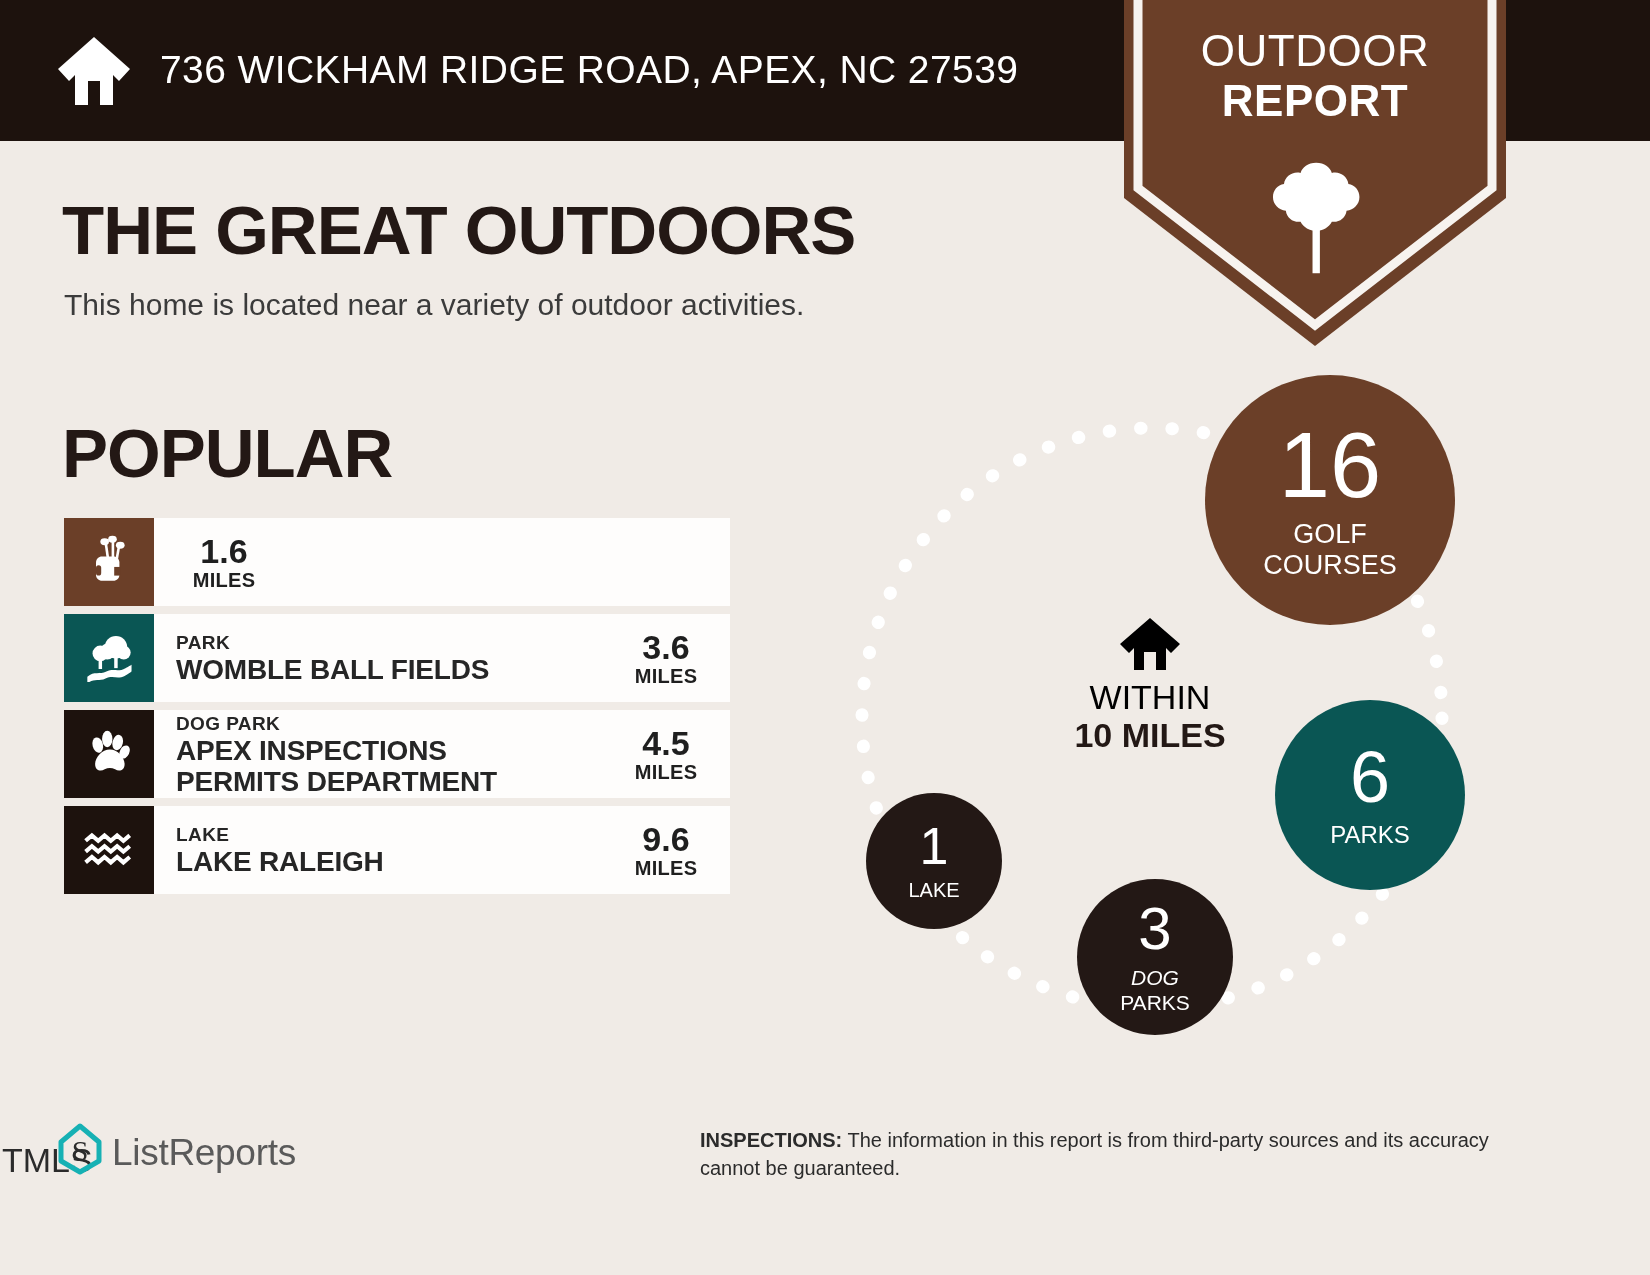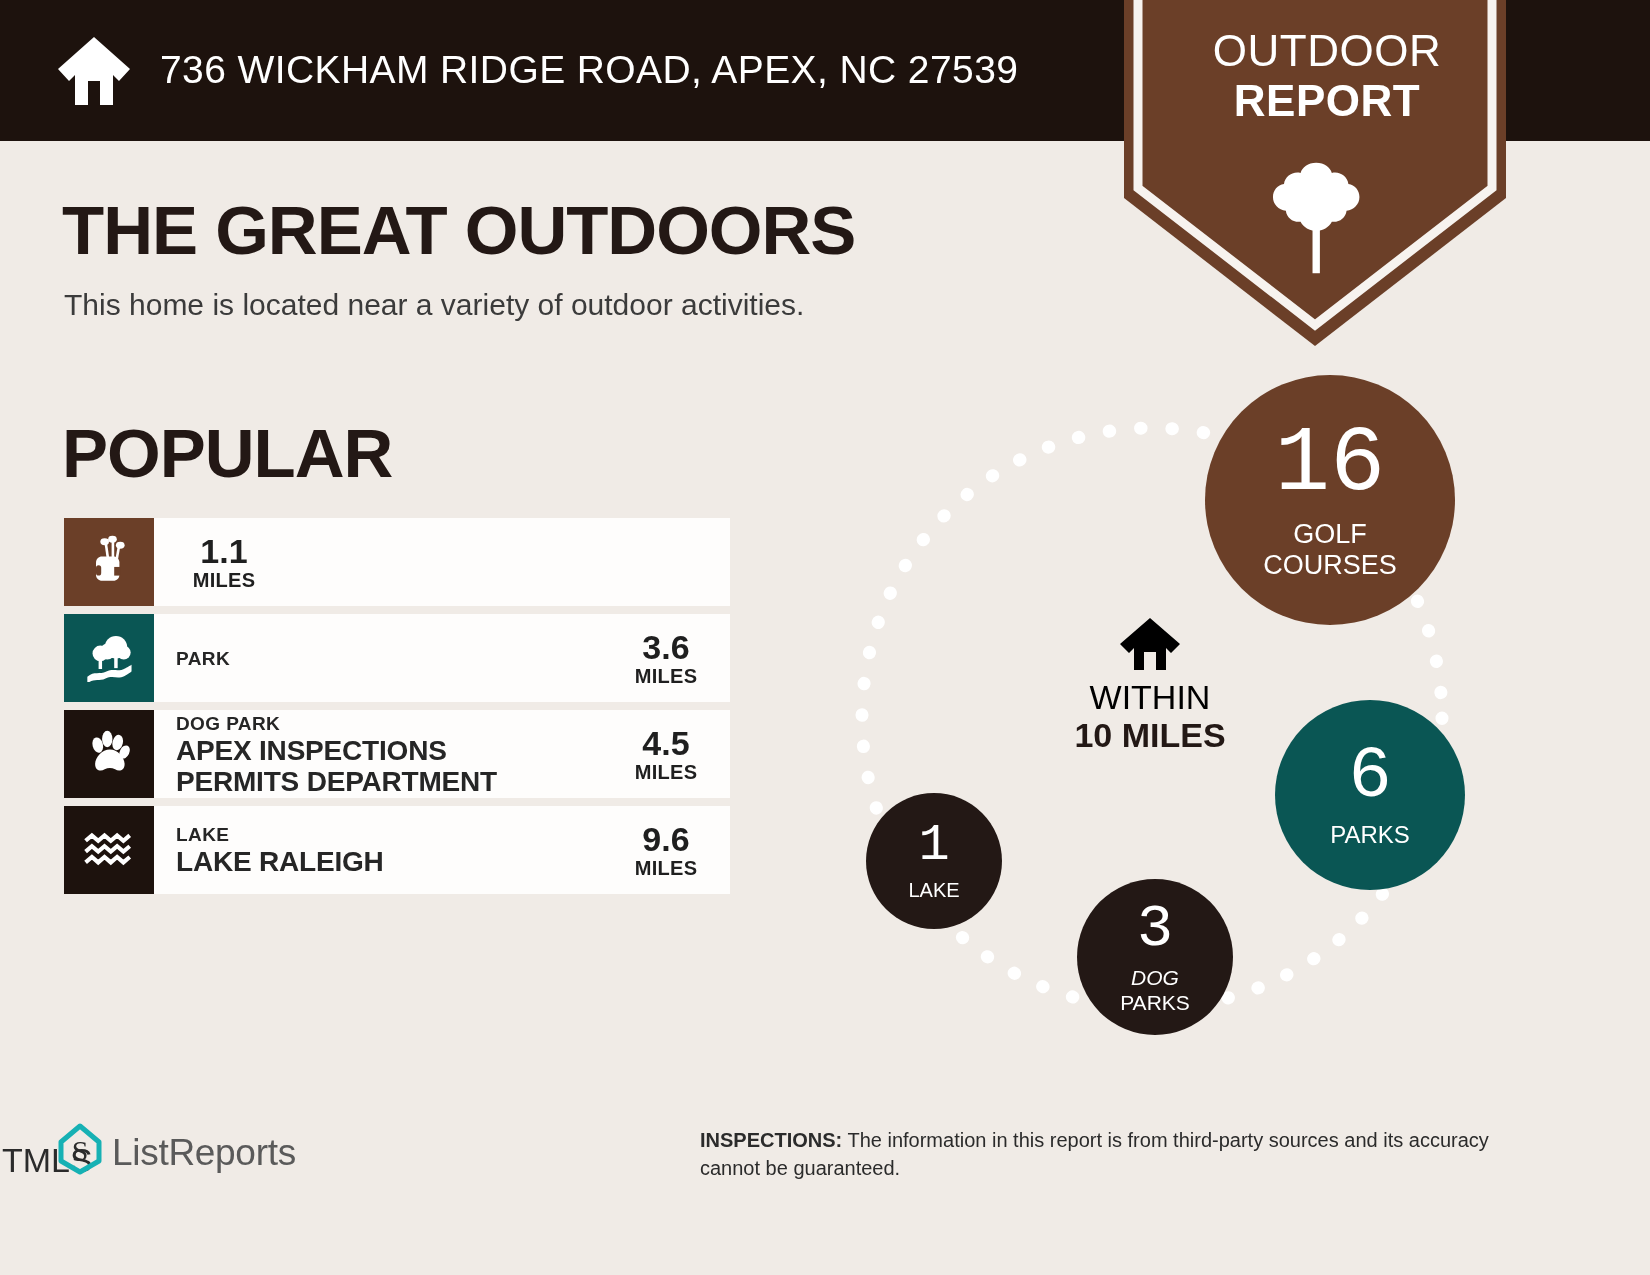--- a/index.html
+++ b/index.html
@@ -21,21 +21,21 @@
     font-size:39px;letter-spacing:.4px;color:#ffffff;font-weight:400;
     white-space:nowrap;
   }
   
   .shield{
     position:absolute;left:1124px;top:-14px;width:382px;height:360px;
     z-index:5;
   }
   .shield svg{display:block;}
   .shield-txt{
-    position:absolute;left:12px;top:40px;width:382px;text-align:center;
+    position:absolute;left:0;top:40px;width:382px;text-align:center;
     color:#fff;font-size:44px;line-height:50px;font-weight:400;
     letter-spacing:.5px;
   }
   .shield-txt .b{font-weight:700;}
   
   .h1{
     position:absolute;left:62px;top:191px;
     font-size:69px;font-weight:700;letter-spacing:-1px;color:#231815;
     white-space:nowrap;
   }
@@ -76,21 +76,21 @@
   .dnum{font-size:34px;font-weight:700;color:#1f1f1f;line-height:36px;}
   .dunit{font-size:20px;font-weight:700;color:#1f1f1f;letter-spacing:.3px;}
   
   .ring{position:absolute;left:820px;top:370px;width:700px;height:680px;}
   .bub{
     position:absolute;border-radius:50%;
     display:flex;flex-direction:column;
     align-items:center;justify-content:center;
     color:#fff;text-align:center;line-height:1;
   }
-  .bub .n{font-weight:400;font-family:Liberation Mono, monospace;}
+  .bub .n{font-weight:400;}
   .bub .l{font-weight:400;}
   .centerlbl{
     position:absolute;left:1020px;top:616px;width:260px;text-align:center;
   }
   .centerlbl .hico{margin:0 auto 6px;width:64px;height:56px;}
   .centerlbl .w1{font-size:34px;color:#000000;line-height:38px;font-weight:400;}
   .centerlbl .w2{font-size:34px;color:#231815;line-height:38px;font-weight:700;}
   .tmls{
     position:absolute;left:2px;top:1141px;font-size:34px;
     color:#2b2b2b;font-weight:400;letter-spacing:0px;
@@ -154,21 +154,21 @@
             <ellipse cx="34" cy="6" rx="5" ry="4"></ellipse>
             <rect x="39" y="12" width="3" height="17" transform="rotate(10 40 20)"></rect>
             <ellipse cx="43" cy="13" rx="5" ry="4"></ellipse>
             <rect x="36" y="38" width="7" height="10" fill="#6b3f28"></rect>
           </g>
         </svg>
       </span>
     </div>
     <div class="rowbody">
       <div class="dist">
-        <div class="dnum">1.1</div>
+        <div class="dnum">1.6</div>
         <div class="dunit">MILES</div>
       </div>
     </div>
   </div>
 
   <div class="row">
     <div class="tile" style="background:#0a5654">
       <span>
         <svg viewBox="0 0 60 60" width="52" height="52">
           <g fill="#ffffff">
@@ -179,20 +179,21 @@
             <circle cx="20" cy="27" r="9"></circle>
             <rect x="18" y="33" width="4" height="12"></rect>
             <path d="M5 54 c8 -7 14 -2 22 -6 c8 -4 14 1 22 -4 c4 -2 7 -4 7 -4 l0 8 c0 0 -4 3 -8 5 c-8 4 -14 -1 -22 3 c-8 4 -14 -1 -21 6 z"></path>
           </g>
         </svg>
       </span>
     </div>
     <div class="rowbody">
       <div class="names">
         <div class="cat">PARK</div>
+        <div class="name">WOMBLE BALL FIELDS</div>
       </div>
       <div class="dist">
         <div class="dnum">3.6</div>
         <div class="dunit">MILES</div>
       </div>
     </div>
   </div>
 
   <div class="row">
     <div class="tile" style="background:#1d120d">

